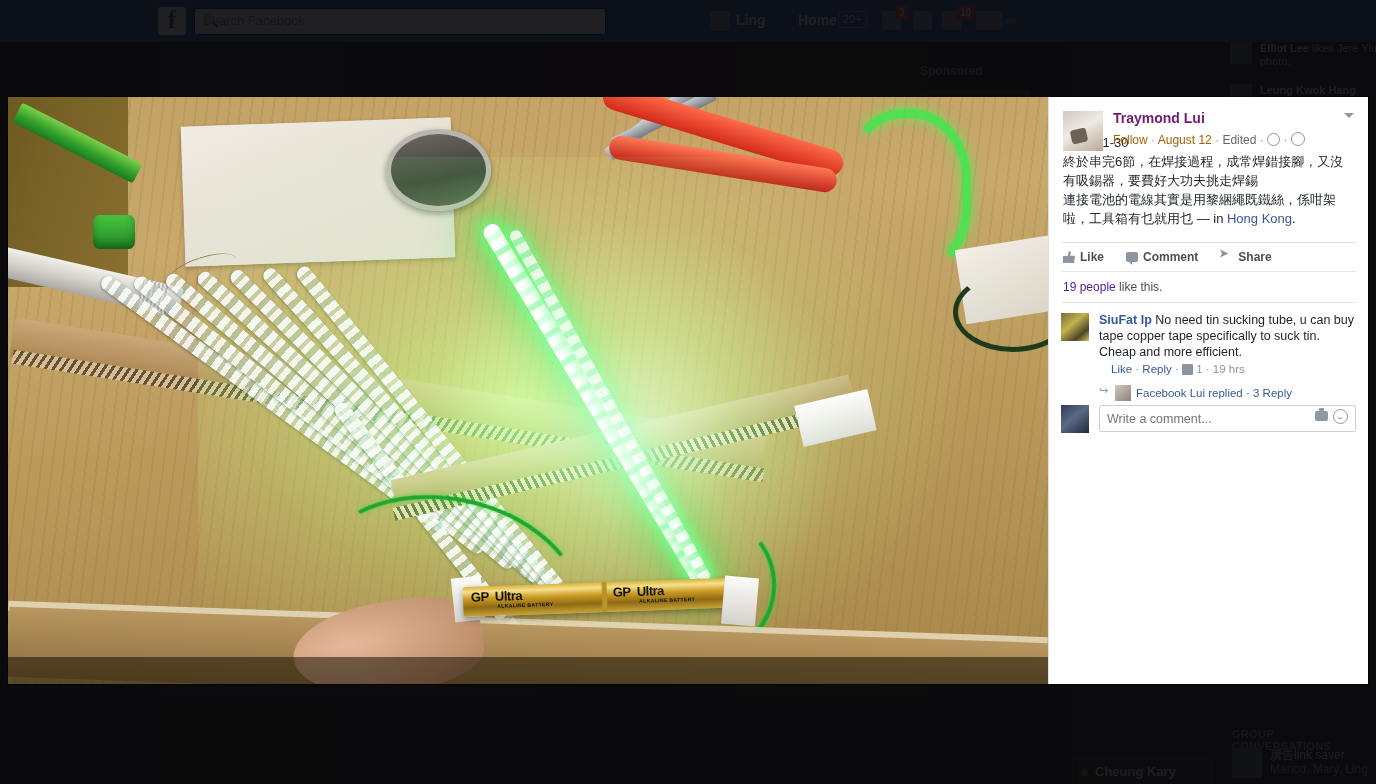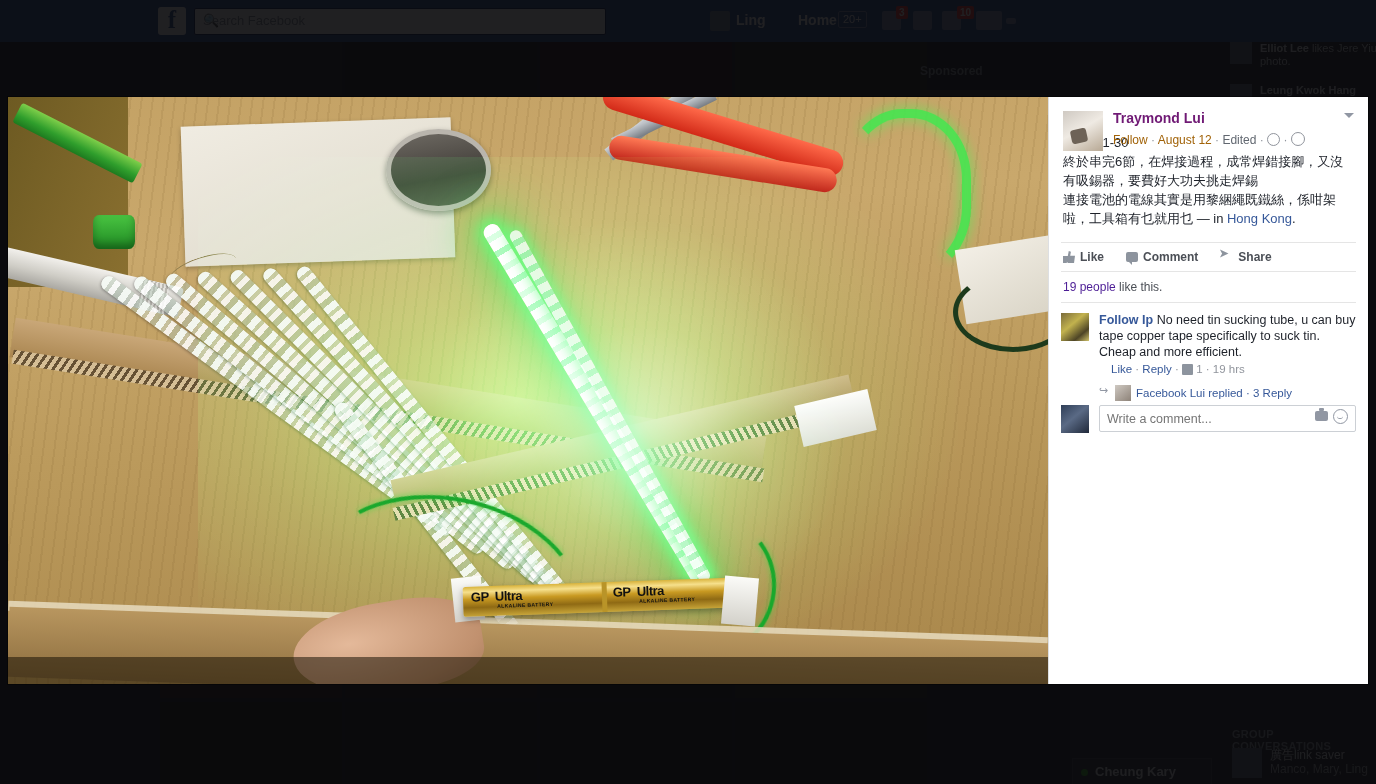--- a/index.html
+++ b/index.html
@@ -505,21 +505,21 @@
     </div>
 
     <div class="likes-bar">
       <b>19 people</b><span> like this.</span>
     </div>
 
     <div class="comments">
       <div class="cmt">
         <div class="cmt-av"></div>
         <div class="cmt-txt">
-          <b>Follow Ip</b><span> No need tin sucking tube, u can buy tape copper tape specifically to suck tin. Cheap and more efficient.</span>
+          <b>SiuFat Ip</b><span> No need tin sucking tube, u can buy tape copper tape specifically to suck tin. Cheap and more efficient.</span>
         </div>
         <div class="cmt-meta">
           <a>Like</a> · <a>Reply</a> · <span class="mini-thumb"></span> <span>1</span> · <span>19 hrs</span>
         </div>
         <div class="reply-row">
           <span class="reply-arrow">↪</span>
           <span class="reply-av"></span><span>Facebook Lui replied</span> · <span>3 Reply</span>
         </div>
       </div>
 

